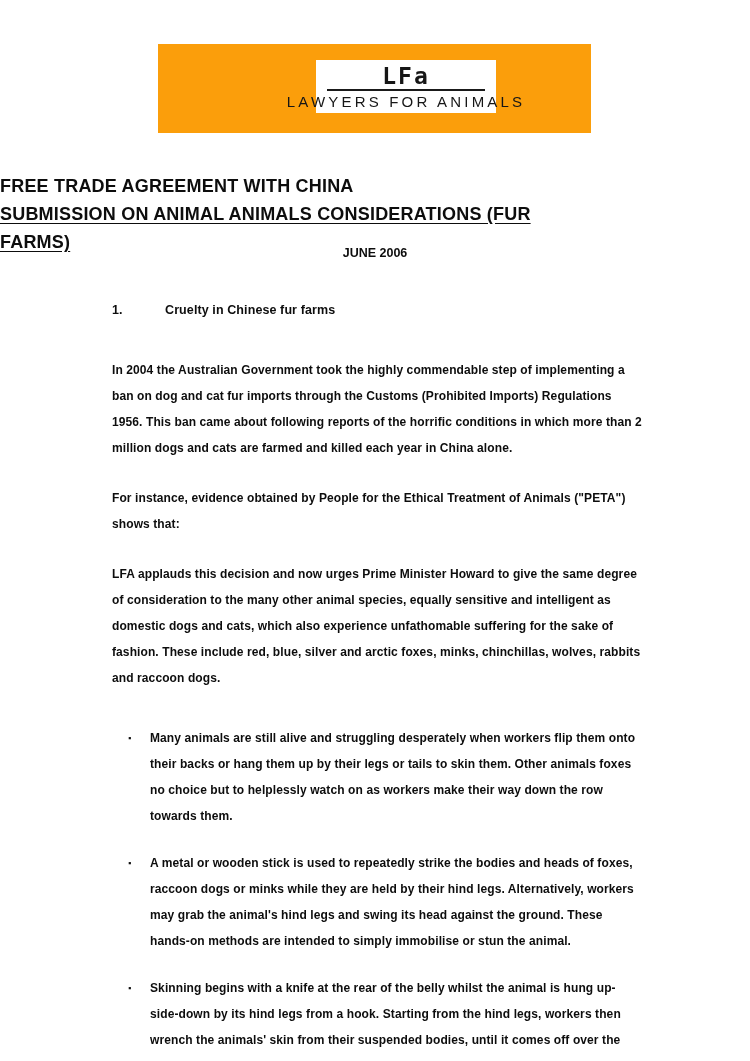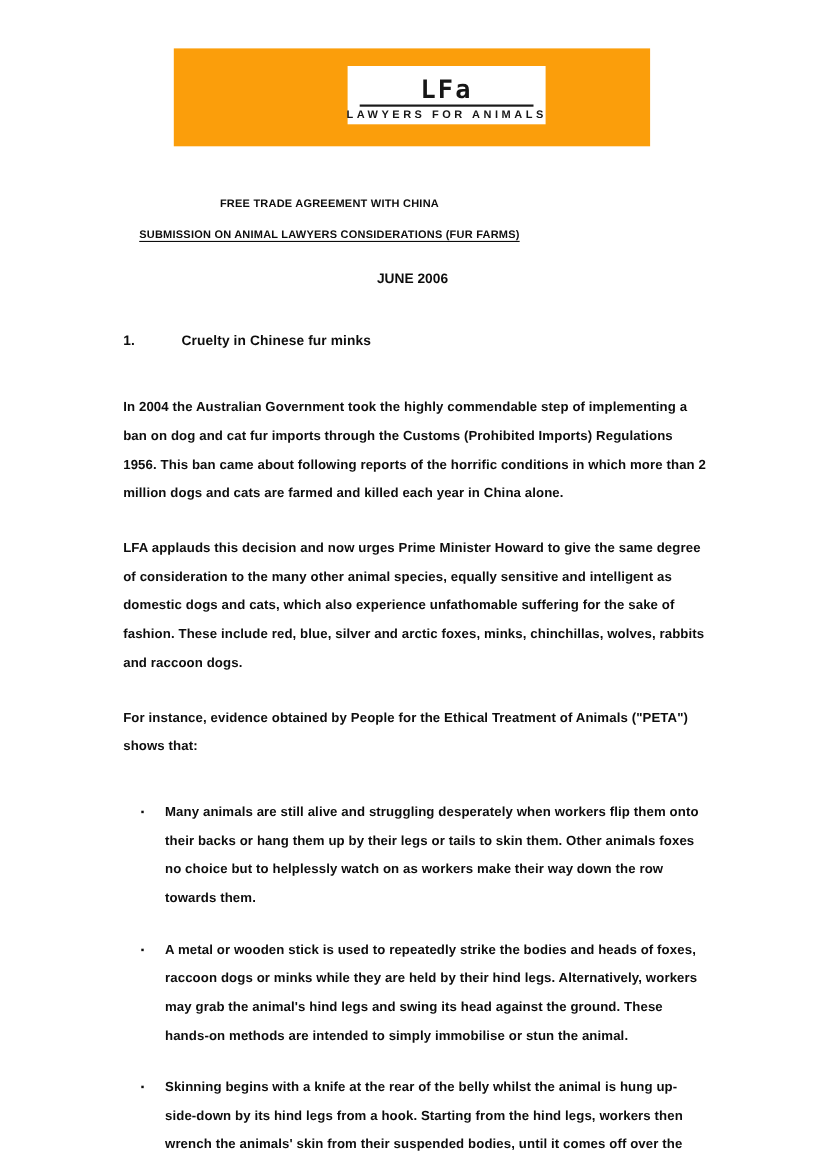--- a/index.html
+++ b/index.html
@@ -22,52 +22,51 @@
     position: absolute;
     left: 158px; top: 44px;
     width: 433px; height: 89px;
   }
   .logo-box {
     position: absolute;
     left: 158px; top: 16px;
     width: 180px; height: 53px;
     background: #ffffff;
     display: flex; flex-direction: column;
-    align-items: center; justify-content: flex-end;
+    align-items: center; justify-content: flex-start;
     padding: 4px 6px 3px 6px;
   }
   .logo-brand {
     font-weight: bold;
     font-size: 23px;
     line-height: 24px;
     letter-spacing: 2px;
     color: #161616;
     font-family: "DejaVu Sans Mono", monospace;
   }
   .logo-divider {
     width: 158px; height: 0;
     border-top: 2px solid #1a1a1a;
     margin: 1px 0 2px 0;
   }
   .logo-tagline {
-    font-weight: bold;
-    font-size: 10px;
+    font-weight: normal;
+    font-size: 15px;
     letter-spacing: 3.2px;
     color: #161616;
     white-space: nowrap;
   }
 
   
   .title-block {
     position: absolute;
     left: 0; top: 172px;
     width: 599px;
-    text-align: center;
     font-weight: bold;
-    font-size: 10px;
+    font-size: 18px;
     line-height: 28px;
     letter-spacing: 0.2px;
   }
   .title-line2 {
     text-decoration: underline;
     text-underline-offset: 3px;
   }
   .doc-date {
     position: absolute;
     left: 0; top: 246px;
@@ -119,36 +118,36 @@
   <div class="header-band" style="background: rgb(251, 158, 11);">
     <div class="logo-box">
       <div class="logo-brand">LFa</div>
       <div class="logo-divider"></div>
       <div class="logo-tagline">LAWYERS FOR ANIMALS</div>
     </div>
   </div>
 
   <div class="title-block">
     <div class="title-line1">FREE TRADE AGREEMENT WITH CHINA</div>
-    <div class="title-line2">SUBMISSION ON ANIMAL LAWYERS CONSIDERATIONS (FUR FARMS)</div>
+    <div class="title-line2">SUBMISSION ON ANIMAL ANIMALS CONSIDERATIONS (FUR FARMS)</div>
   </div>
   <div class="doc-date">JUNE 2006</div>
 
   <div class="content">
 
     <div class="section-heading">
       <span class="section-number">1.</span>
-      <span class="section-title">Cruelty in Chinese fur minks</span>
+      <span class="section-title">Cruelty in Chinese fur farms</span>
     </div>
 
     <p class="para">In 2004 the Australian Government took the highly commendable step of implementing a ban on dog and cat fur imports through the Customs (Prohibited Imports) Regulations 1956. This ban came about following reports of the horrific conditions in which more than 2 million dogs and cats are farmed and killed each year in China alone.</p>
 
+    <p class="para para-intro">For instance, evidence obtained by People for the Ethical Treatment of Animals ("PETA") shows that:</p>
+
     <p class="para">LFA applauds this decision and now urges Prime Minister Howard to give the same degree of consideration to the many other animal species, equally sensitive and intelligent as domestic dogs and cats, which also experience unfathomable suffering for the sake of fashion. These include red, blue, silver and arctic foxes, minks, chinchillas, wolves, rabbits and raccoon dogs.</p>
-
-    <p class="para para-intro">For instance, evidence obtained by People for the Ethical Treatment of Animals ("PETA") shows that:</p>
 
     <ul class="bullet-list">
       <li class="bullet-item">
         <span class="bullet-marker">▪</span>
         <span>Many animals are still alive and struggling desperately when workers flip them onto their backs or hang them up by their legs or tails to skin them.  Other animals foxes no choice but to helplessly watch on as workers make their way down the row towards them.</span>
       </li>
       <li class="bullet-item">
         <span class="bullet-marker">▪</span>
         <span>A metal or wooden stick is used to repeatedly strike the bodies and heads of foxes, raccoon dogs or minks while they are held by their hind legs. Alternatively, workers may grab the animal's hind legs and swing its head against the ground. These hands-on methods are intended to simply immobilise or stun the animal.</span>
       </li>

